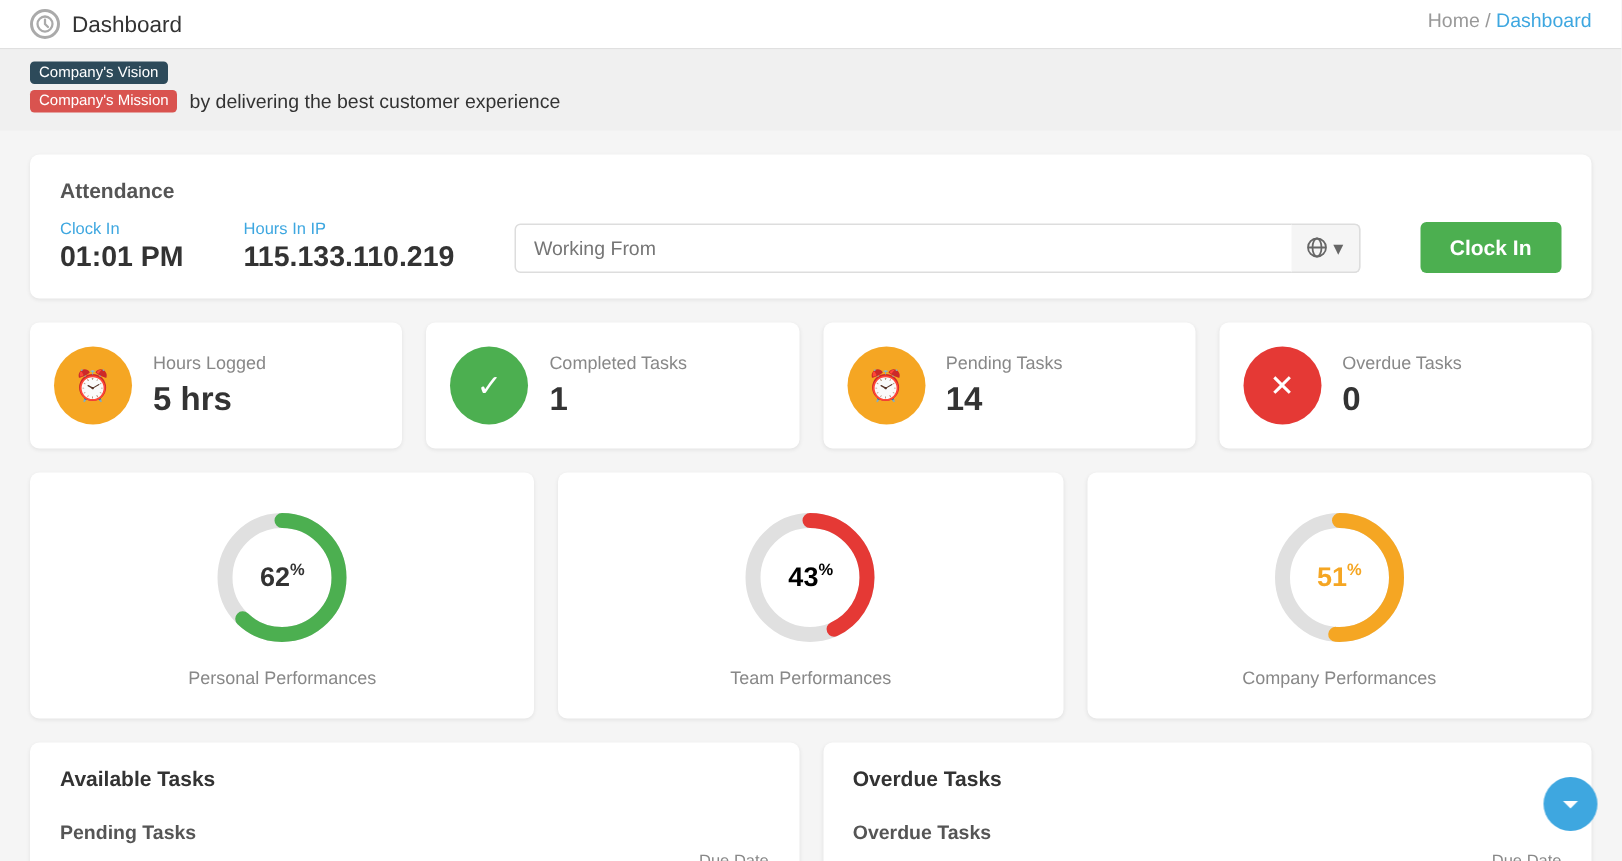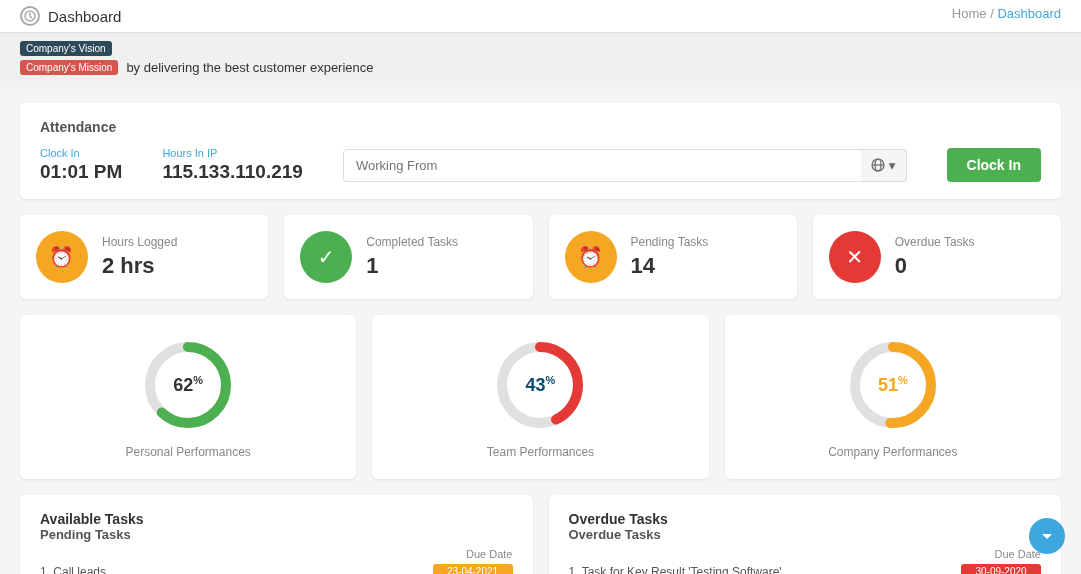--- a/index.html
+++ b/index.html
@@ -54,21 +54,21 @@
 
     
     .donut-wrap { position: relative; width: 100px; height: 100px; }
     .donut-wrap svg { transform: rotate(-90deg); }
     .donut-center { position: absolute; top: 50%; left: 50%; transform: translate(-50%, -50%); font-size: 18px; font-weight: 700; color: #333; }
     .donut-center sup { font-size: 11px; }
 
     
     .bottom-row { display: grid; grid-template-columns: 1fr 1fr; gap: 16px; }
     .tasks-card { background: #fff; border-radius: 6px; padding: 16px 20px; box-shadow: 0 1px 3px rgba(0,0,0,0.08); }
-    .tasks-section-title { font-size: 14px; font-weight: 700; color: #333; margin-bottom: 0; }
+    .tasks-section-title { font-size: 14px; font-weight: 700; color: #333; margin-bottom: 20px; }
     .tasks-sub-title { font-size: 13px; font-weight: 600; color: #555; margin-bottom: 6px; }
     .tasks-due-label { font-size: 11px; color: #888; }
     .task-row { display: flex; justify-content: space-between; align-items: center; margin-bottom: 4px; }
     .task-name { font-size: 12px; color: #555; }
     .due-badge { background: #f5a623; color: #fff; font-size: 10px; padding: 2px 10px; border-radius: 3px; min-width: 80px; text-align: center; }
     .due-badge.red { background: #e53935; }
 
     
     .scroll-btn { position: fixed; right: 16px; bottom: 20px; width: 36px; height: 36px; background: #3ea7e0; border-radius: 50%; display: flex; align-items: center; justify-content: center; color: #fff; cursor: pointer; font-size: 18px; }
   </style>
@@ -130,21 +130,21 @@
     </div>
   </div>
 
   <div class="stats-row">
     <div class="stat-card">
       <div class="stat-circle yellow">
         <span class="stat-icon">⏰</span>
       </div>
       <div class="stat-info">
         <div class="stat-label">Hours Logged</div>
-        <div class="stat-value">2 hrs</div>
+        <div class="stat-value">5 hrs</div>
       </div>
     </div>
     <div class="stat-card">
       <div class="stat-circle green">
         <span class="stat-icon">✓</span>
       </div>
       <div class="stat-info">
         <div class="stat-label">Completed Tasks</div>
         <div class="stat-value">1</div>
       </div>
@@ -181,21 +181,21 @@
       </div>
       <div class="perf-label">Personal Performances</div>
     </div>
 
     <div class="perf-card">
       <div class="donut-wrap">
         <svg width="100" height="100" viewBox="0 0 100 100">
           <circle cx="50" cy="50" r="38" fill="none" stroke="#e0e0e0" stroke-width="10"></circle>
           <circle cx="50" cy="50" r="38" fill="none" stroke="#e53935" stroke-width="10" stroke-dasharray="238.76" stroke-dashoffset="136.09" stroke-linecap="round"></circle>
         </svg>
-        <div class="donut-center" style="color:#0c4a6e">43<sup>%</sup></div>
+        <div class="donut-center" style="color:#000000">43<sup>%</sup></div>
       </div>
       <div class="perf-label">Team Performances</div>
     </div>
 
     <div class="perf-card">
       <div class="donut-wrap">
         <svg width="100" height="100" viewBox="0 0 100 100">
           <circle cx="50" cy="50" r="38" fill="none" stroke="#e0e0e0" stroke-width="10"></circle>
           <circle cx="50" cy="50" r="38" fill="none" stroke="#f5a623" stroke-width="10" stroke-dasharray="238.76" stroke-dashoffset="117" stroke-linecap="round"></circle>
         </svg>

